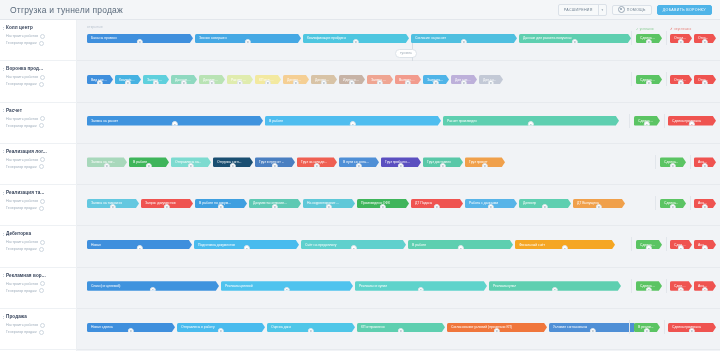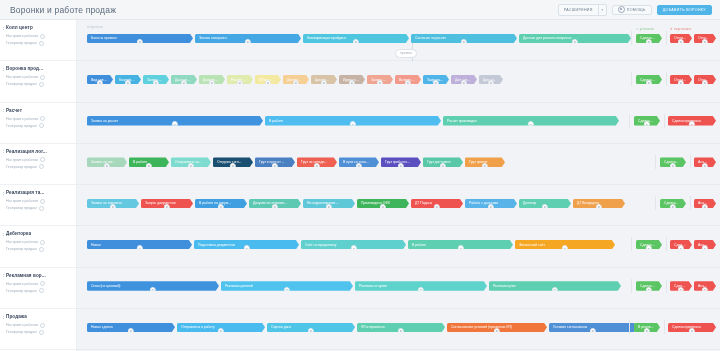--- a/index.html
+++ b/index.html
@@ -85,21 +85,21 @@
     position:absolute;background:#fff;border:0.6px solid #dde3e9;border-radius:5px;
     padding:1.3px 4px;font-size:3.2px;color:#98a6b3;white-space:nowrap;
   }
 </style>
 </head>
 <body>
 
 <div class="app">
 
   <div class="header">
-    <div class="page-title">Воронки и работе продаж</div>
+    <div class="page-title">Отгрузка и туннели продаж</div>
     <div class="header-actions">
       <div class="btn-split">
         <span class="lbl">РАСШИРЕНИЯ</span>
         <span class="caret">▾</span>
       </div>
       <div class="btn btn-outline btn-help">
         <span class="help-ico"></span>
         <span>ПОМОЩЬ</span>
       </div>
       <div class="btn btn-primary">

